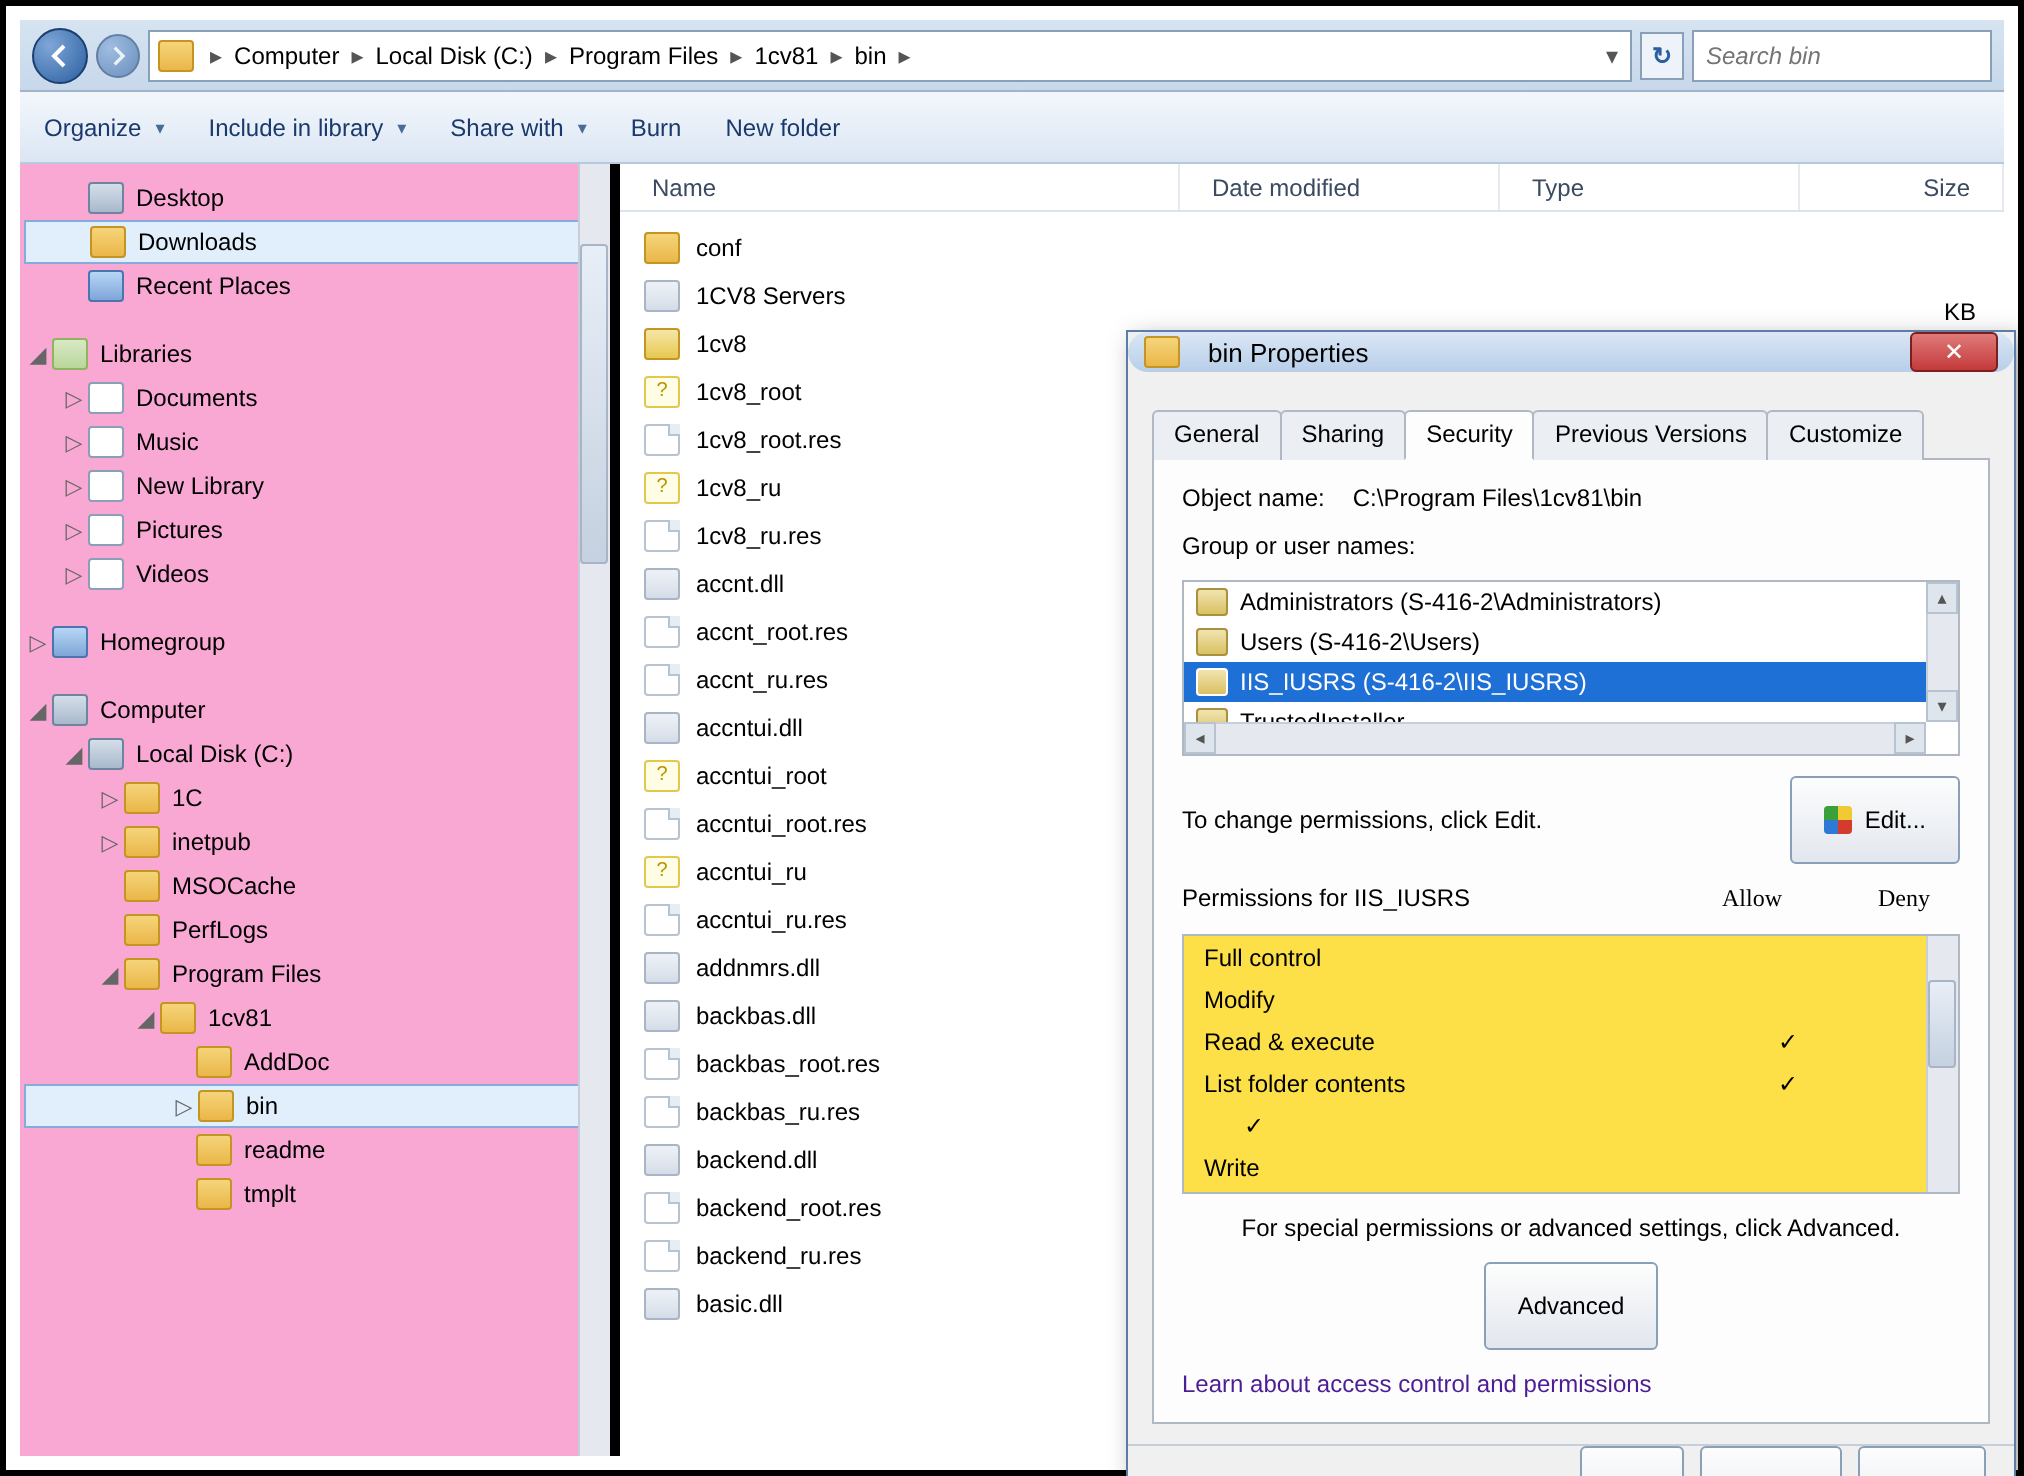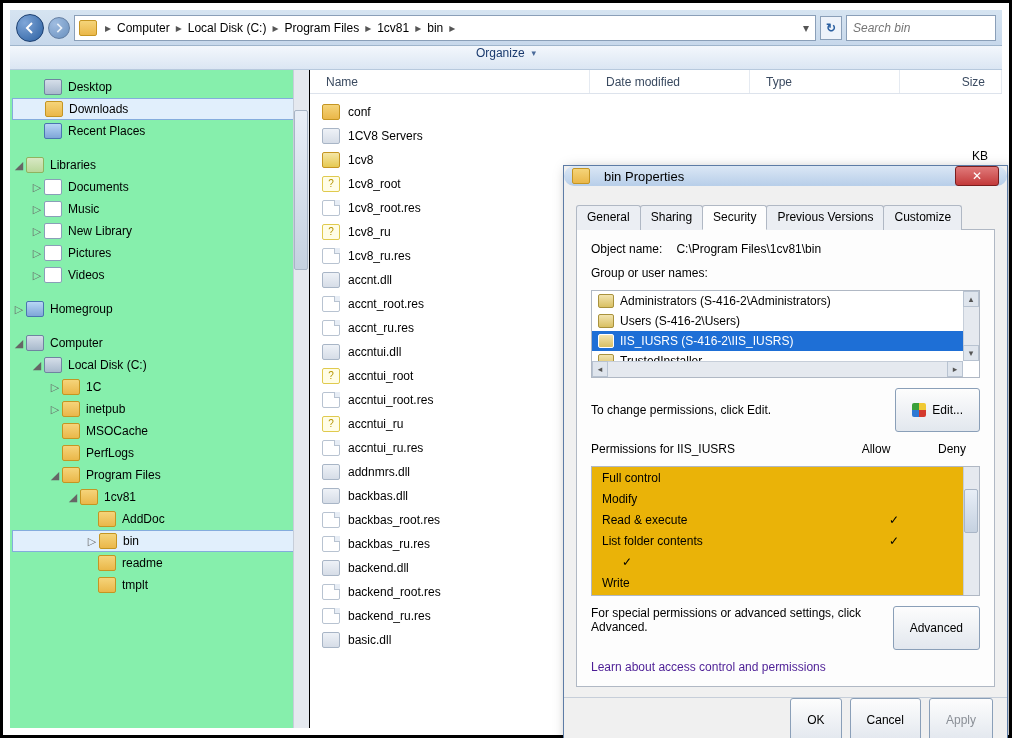--- a/index.html
+++ b/index.html
@@ -13,27 +13,27 @@
 .navbtn.fwd { width: 22px; height: 22px; opacity: 0.6; }
 .crumb-box { flex: 1; height: 26px; background: #fff; border: 1px solid #8a9fb8; display: flex; align-items: center; padding: 0 4px; }
 .crumb-icon { width: 18px; height: 16px; background: linear-gradient(#f5d47a,#eab749); border: 1px solid #c59522; border-radius: 2px; margin-right: 6px; }
 .crumb { color: #000; padding: 0 4px; cursor: pointer; }
 .csep { color: #555; padding: 0 2px; }
 .addr-ref { width: 22px; height: 24px; border: 1px solid #8a9fb8; background: #eef3fa; display:flex; align-items:center; justify-content:center; color:#2a5fa0; font-weight:bold; }
 .searchbox { width: 150px; height: 26px; background: #fff; border: 1px solid #8a9fb8; padding: 0 6px; color: #888; display:flex; align-items:center; }
 .searchbox input { border:0; outline:0; width:100%; color:#555; font-style: italic;}
 
 
-.toolbar { height: 24px; background: linear-gradient(#f3f7fc,#dbe6f3); border-bottom: 1px solid #b7c9dd; display: flex; align-items: center; padding: 0 12px; gap: 22px; flex-direction: column; }
+.toolbar { height: 36px; background: linear-gradient(#f3f7fc,#dbe6f3); border-bottom: 1px solid #b7c9dd; display: flex; align-items: center; padding: 0 12px; gap: 22px; }
 .tbtn { color: #1a3a6e; cursor: pointer; display: flex; align-items: center; gap: 4px; }
 .dd::after { content: "▾"; font-size: 9px; color: #4a6a9a; margin-left: 3px; }
 
 
 .body { flex: 1; display: flex; overflow:hidden; }
-.side { width: 300px; background: #86efac; border-right: 1px solid #000000; padding: 6px 2px; overflow:hidden; position:relative;}
+.side { width: 300px; background: #f9a8d4; border-right: 5px solid #000000; padding: 6px 2px; overflow:hidden; position:relative;}
 .side-scroll { position:absolute; right:0; top:0; bottom:0; width:16px; background:#e5e9ef; border-left:1px solid #c6ced9;}
 .side-thumb { position:absolute; right:1px; top:40px; width:14px; height:160px; background: linear-gradient(#e8eef7,#c5d1e0); border:1px solid #a8b5c6; border-radius:2px;}
 .row { display:flex; align-items:center; height:22px; padding-left:0; cursor:pointer;}
 .exp { width:14px; text-align:center; color:#666; font-size:11px; display:inline-block;}
 .ticon { width:18px; height:16px; margin-right:6px; display:inline-block; background:linear-gradient(#f5d47a,#eab749); border:1px solid #c59522; border-radius:2px; flex-shrink:0;}
 .ticon.lib { background:linear-gradient(#d8e8c4,#b9d79a); border-color:#8fb35f;}
 .ticon.comp { background:linear-gradient(#d5dee9,#a8b9cc); border-color:#6f84a0;}
 .ticon.disk { background:linear-gradient(#d5dee9,#a8b9cc); border-color:#6f84a0; position:relative;}
 .ticon.doc { background:#fff; border-color:#8a9fb8;}
 .ticon.special { background:linear-gradient(#b7d6f5,#7fa6d8); border-color:#4a75b0;}
@@ -79,27 +79,27 @@
 .gi .uicon{ width:16px; height:14px; background:linear-gradient(#f2e4b0,#d9c063); border:1px solid #a9923d; border-radius:2px;}
 .gi.sel { background:#1e6fd6; color:#fff;}
 .gi.sel .uicon{ border-color:#fff;}
 .gb-sb { position:absolute; right:0; top:0; bottom:16px; width:16px; background:#e5e9ef; border-left:1px solid #c6ced9;}
 .gb-hb { position:absolute; left:0; right:16px; bottom:0; height:16px; background:#e5e9ef; border-top:1px solid #c6ced9;}
 .gb-arrow{ position:absolute; width:16px; height:16px; background:#dfe5ed; border:1px solid #b8c3d1; display:flex; align-items:center; justify-content:center; font-size:9px; color:#555;}
 .editrow { display:flex; justify-content:space-between; align-items:center;}
 .btn { height:44px; padding:0 16px; background:linear-gradient(#fdfdfd,#e2e7ee); border:1px solid #8a9fb8; border-radius:3px; cursor:pointer; display:inline-flex; align-items:center; gap:6px;}
 .btn.disabled{ color:#8a8f96;}
 .permhdr { display:flex;gap:20px;}
-.permhdr .pl{ flex:1;} .permhdr .pa,.permhdr .pd{ width:56px; text-align:center;}
-.permbox { border:1px solid #b0b8c4; background:#eab308; height:130px; position:relative;}
+.permhdr .pl{ flex:1;} .permhdr .pa,.permhdr .pd{ width:56px; text-align:center;font-family:Liberation Serif, serif;}
+.permbox { border:1px solid #b0b8c4; background:#fde047; height:130px; position:relative;}
 .prow { display:flex; align-items:center; height:21px; padding:0 10px;}
 .prow .pl{ flex:1;} .prow .pa,.prow .pd{ width:50px; text-align:center;}
 .perm-sb{ position:absolute; right:0; top:0; bottom:0; width:16px; background:#e5e9ef; border-left:1px solid #c6ced9;}
 .perm-th{ position:absolute; right:1px; top:22px; width:14px; height:44px; background:linear-gradient(#e8eef7,#c5d1e0); border:1px solid #a8b5c6; border-radius:2px;}
-.advrow { display:flex; justify-content:space-between; align-items:flex-start; gap:10px;}
+.advrow { display:flex; justify-content:space-between; align-items:center; gap:10px;flex-direction:column;}
 .advrow .txt{ flex:1;}
 .link { color:#4c1d95; cursor:pointer;}
 .dlg-foot { height:44px; border-top:1px solid #c6ced9; display:flex; align-items:center; justify-content:flex-end; gap:8px; padding:0 14px; background:#f0f0f0;}
 .shield{ width:14px;height:14px; background:conic-gradient(#f0c933 0 25%, #d43a2e 0 50%, #2e79d4 0 75%, #3aa03a 0); border-radius:2px;}
 </style>
 </head>
 <body>
 
 <div class="outer">
 <div class="win">

